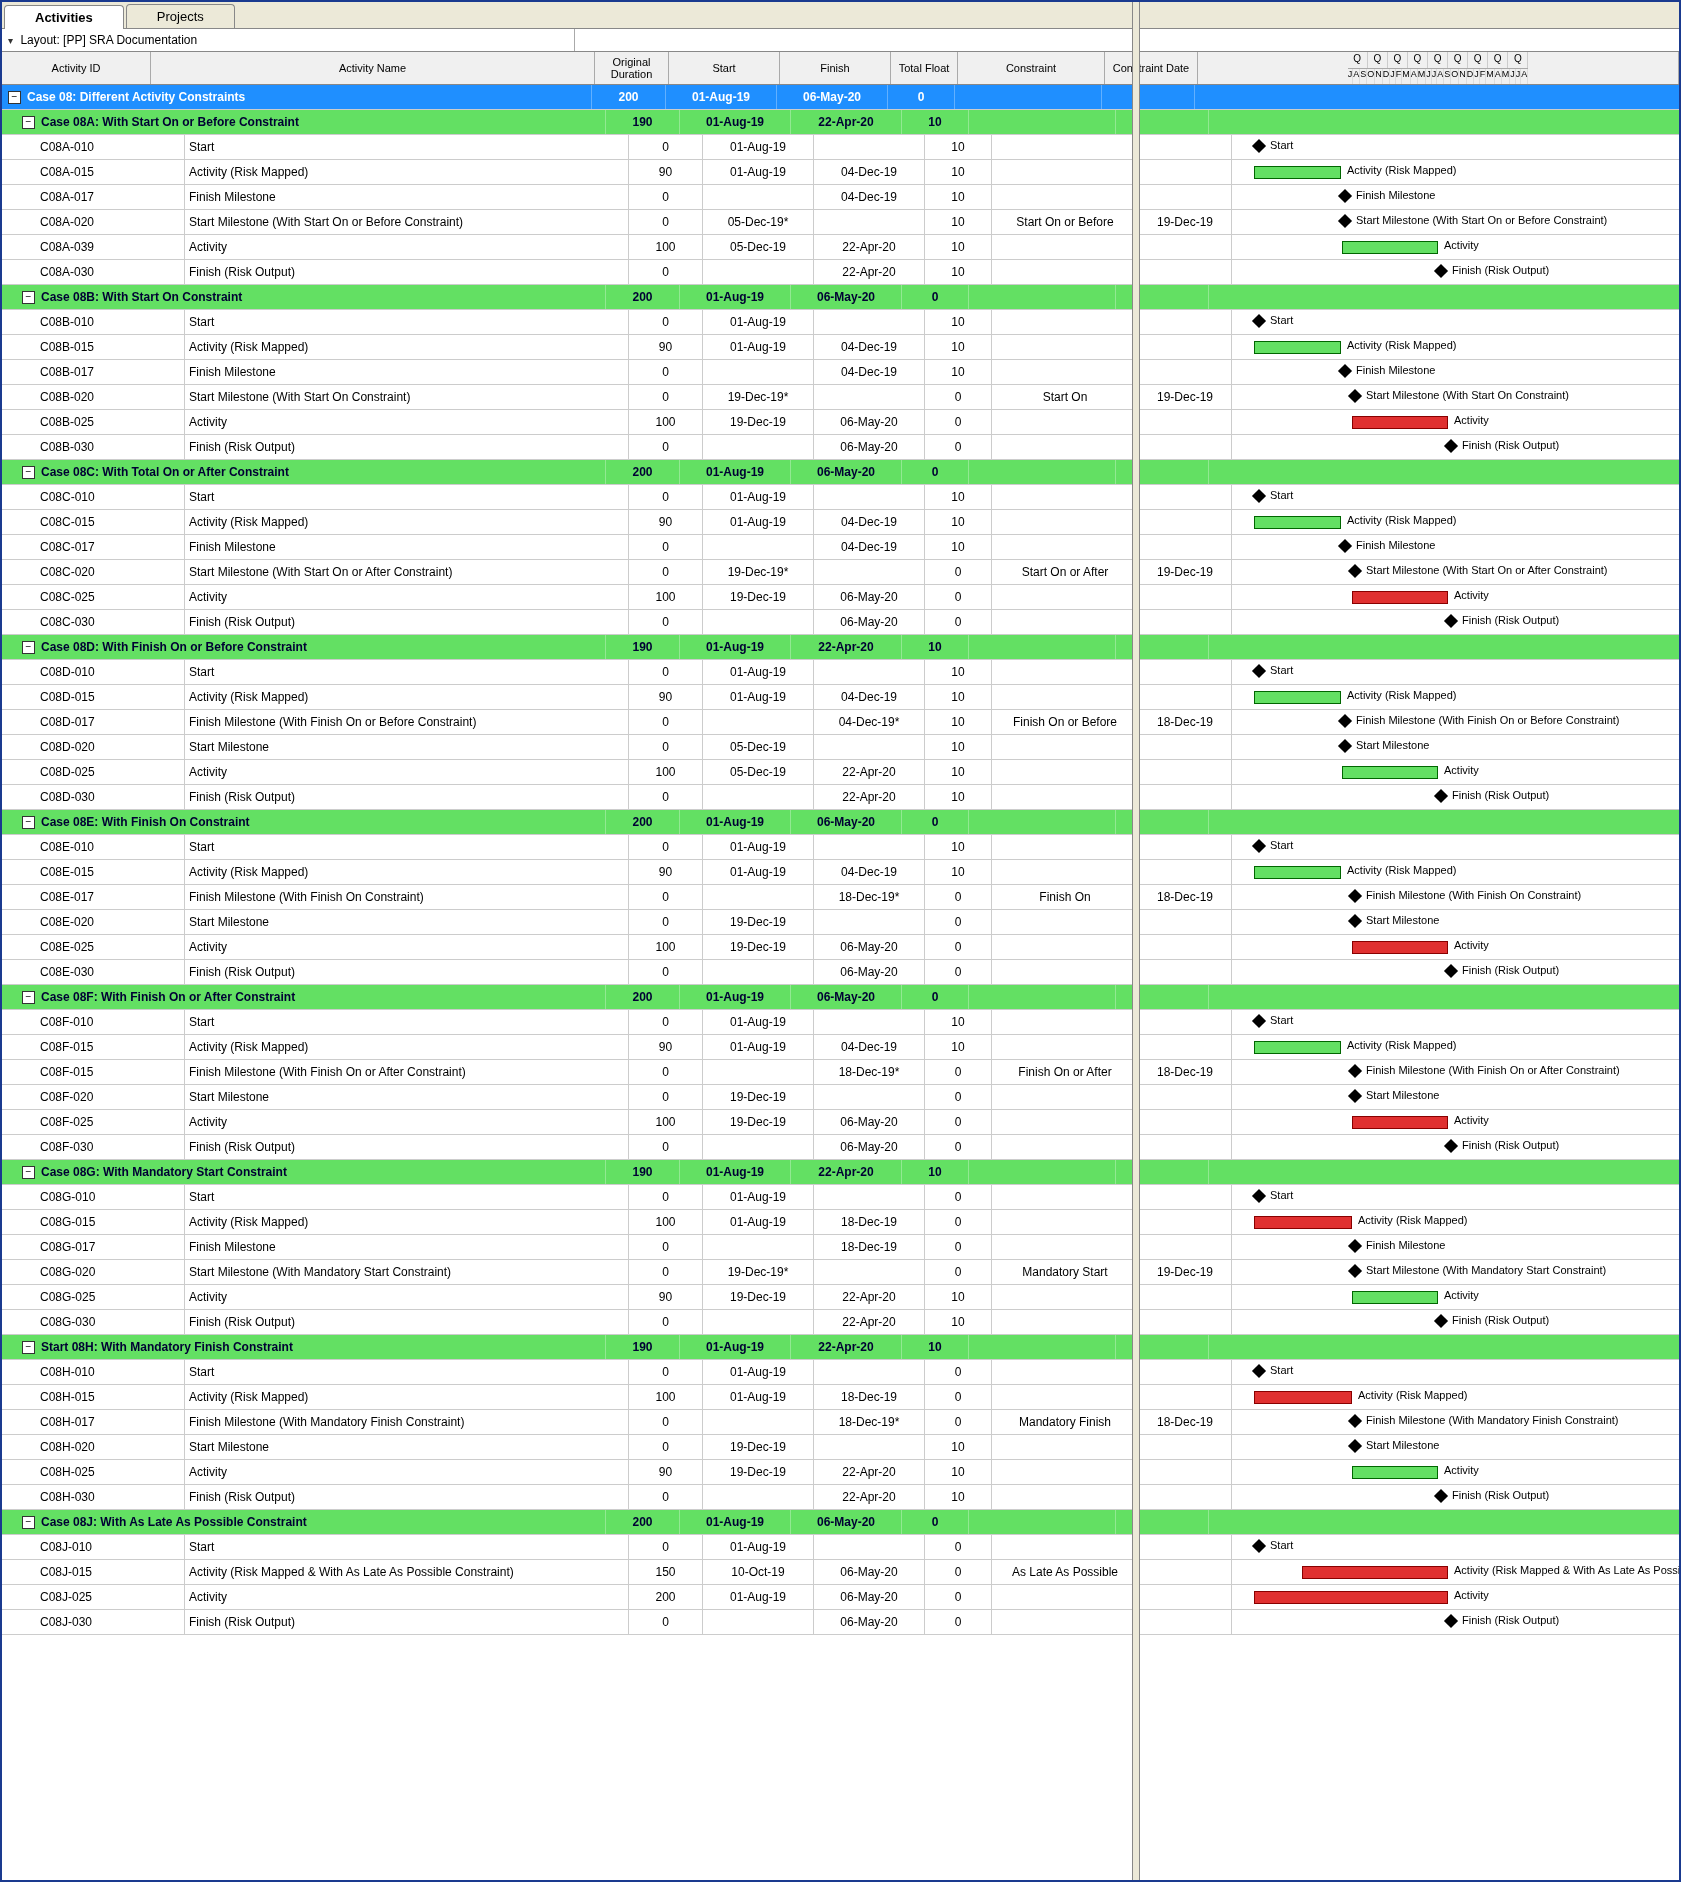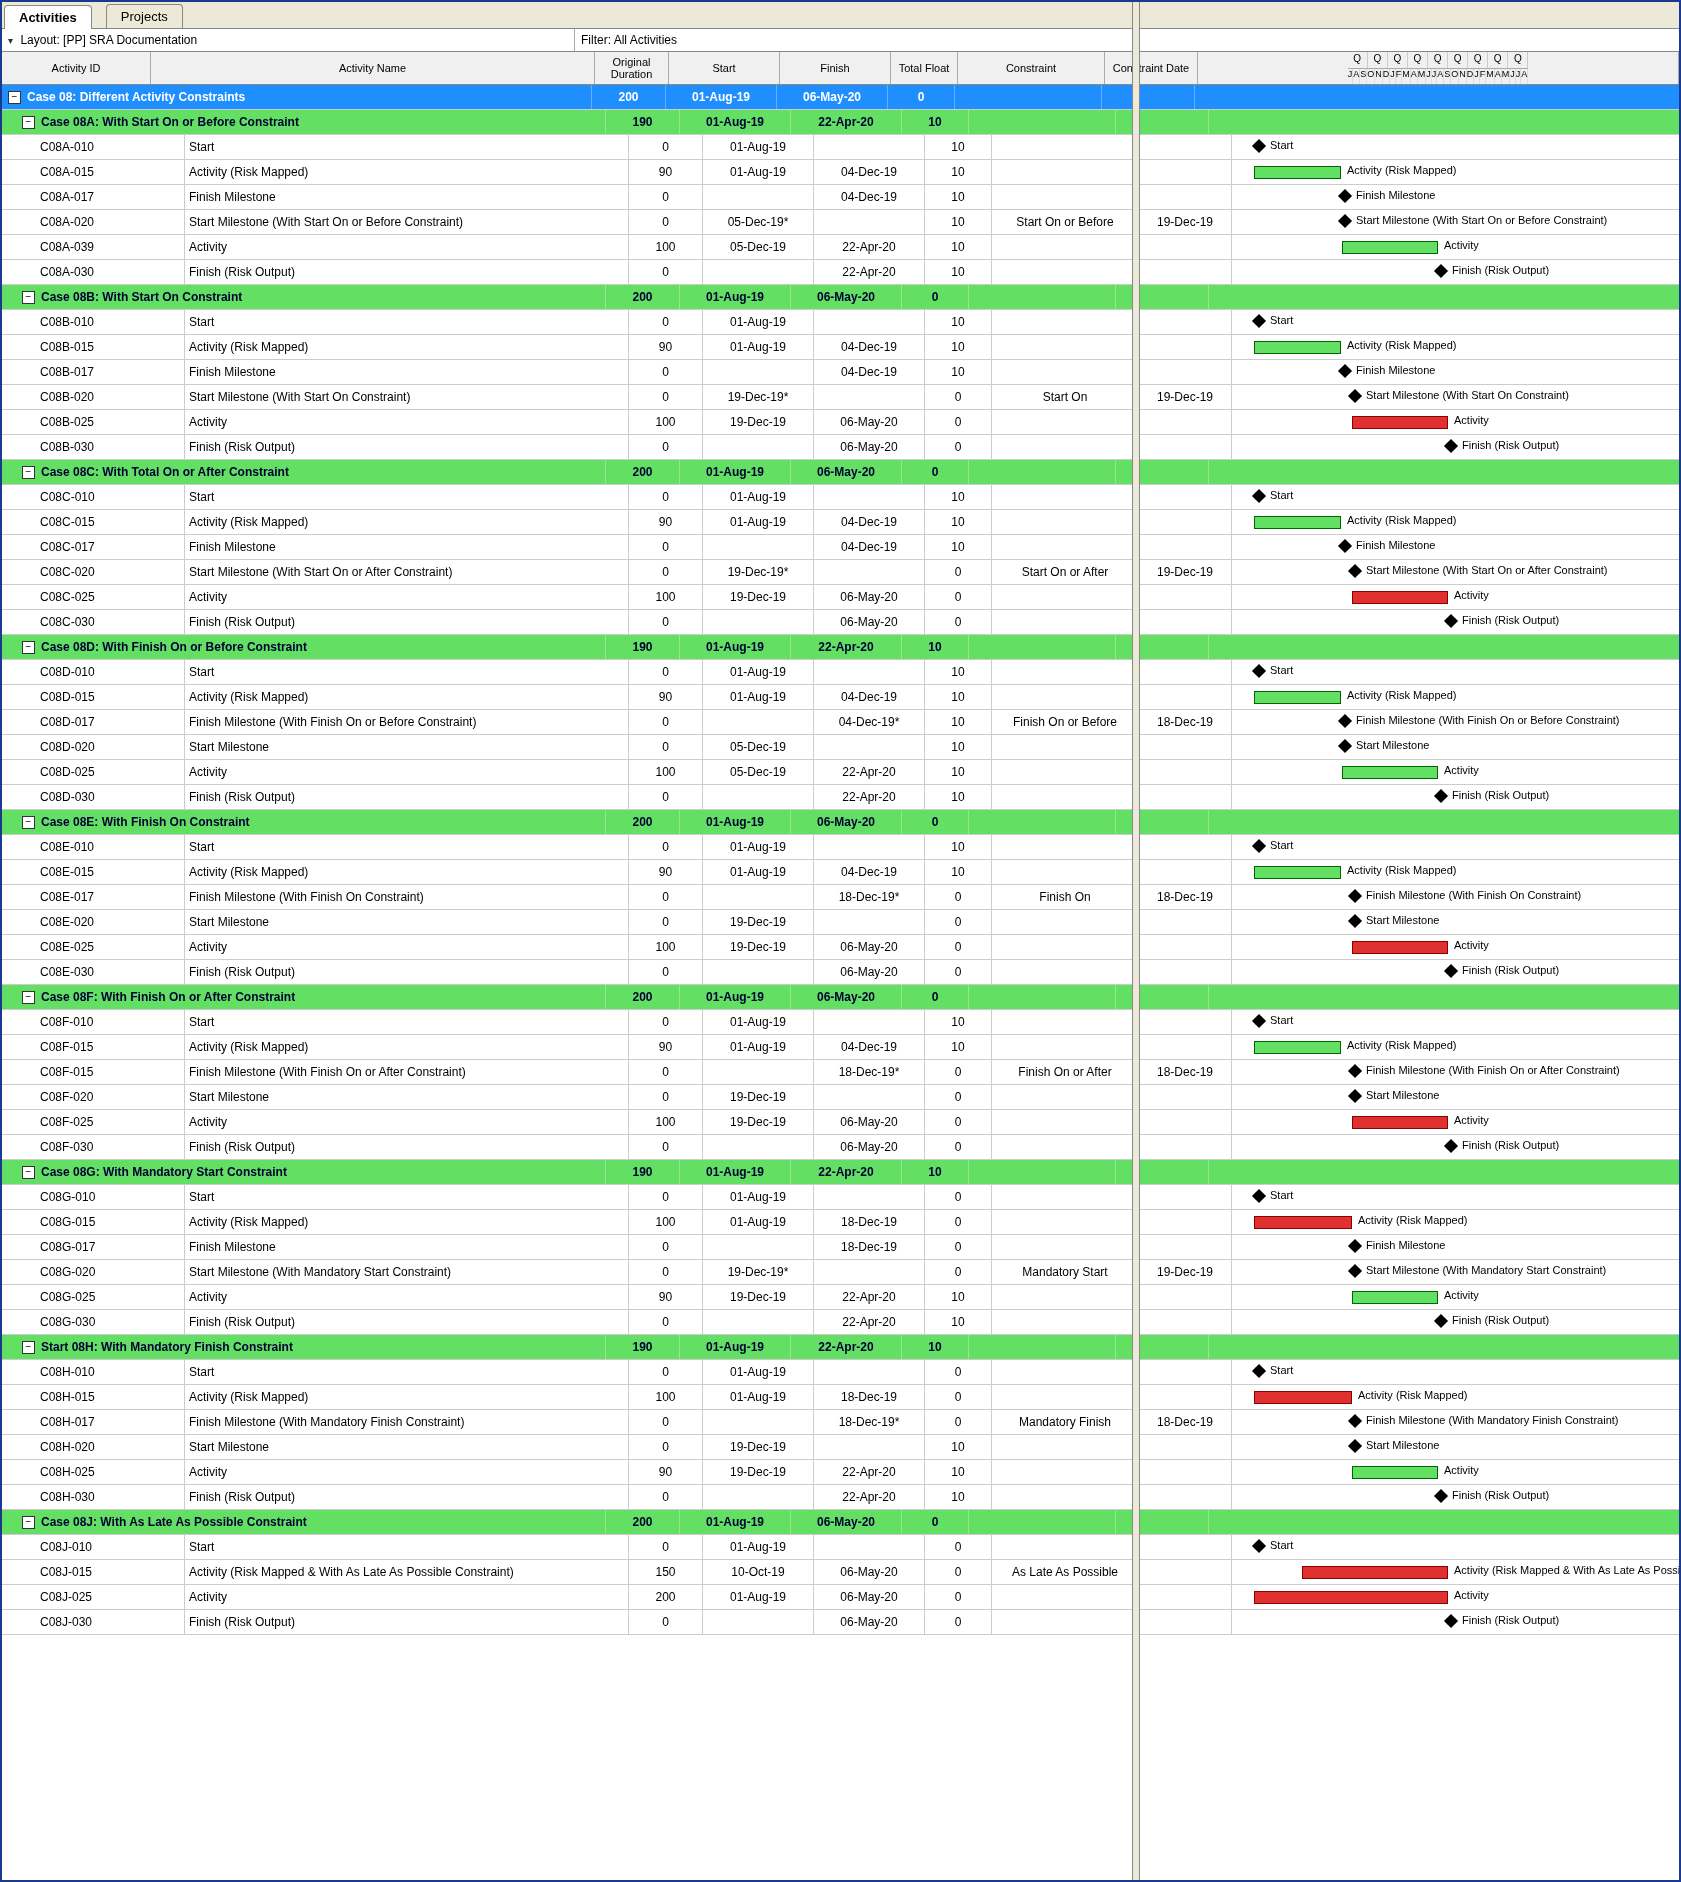--- a/index.html
+++ b/index.html
@@ -1,18 +1,18 @@
 <!DOCTYPE html>
 <html><head>
 <meta charset="utf-8">
 <style>
 html,body{margin:0;padding:0;font-family:Tahoma,Arial,sans-serif;font-size:12px;background:#ece9d8}
 .app{border:2px solid #1a3a8f;background:#fff;width:1677px;height:1878px;overflow:hidden;position:relative}
 .tabs{display:flex;background:#ece9d8;border-bottom:1px solid #888;padding:2px 2px 0 2px}
-.tab{padding:4px 14px;border:1px solid #888;border-bottom:none;background:#ece9d8;margin-right:14px;border-radius:4px 4px 0 0;font-size:13px}
+.tab{padding:4px 30px;border:1px solid #888;border-bottom:none;background:#ece9d8;margin-right:2px;border-radius:4px 4px 0 0;font-size:13px}
 .tab.active{background:#fff;font-weight:bold;position:relative;top:1px}
 .toolbar{display:flex;border-bottom:1px solid #888;font-size:12px}
 .toolbar .layout{flex:0 0 560px;padding:4px 6px;border-right:1px solid #aaa}
 .toolbar .filter{flex:1;padding:4px 6px}
 .layout .arrow{font-size:10px;color:#333;margin-right:4px}
 .hdr{display:flex;border-bottom:1px solid #888;background:#f0f0f0}
 .hdr .col{border-right:1px solid #aaa;padding:4px;font-size:11px;text-align:center;display:flex;align-items:center;justify-content:center}
 .col-id{flex:0 0 140px;text-align:left;justify-content:flex-start;padding-left:6px}
 .col-name{flex:0 0 435px;text-align:left;justify-content:flex-start;padding-left:6px}
 .col-dur{flex:0 0 65px}
@@ -54,24 +54,20 @@
   <div class="tabs" id="tabs">
       <div class="tab active">Activities</div>
       <div class="tab">Projects</div>
     </div>
   <div class="toolbar">
     <div class="layout">
       <span class="arrow">▾</span>
       <span>Layout:</span>
       <span>[PP] SRA Documentation</span>
     </div>
-    <div class="filter">
-      <span>Filter:</span>
-      <span>All Activities</span>
-    </div>
   </div>
   <div class="hdr">
     <div class="col col-id">Activity ID</div>
     <div class="col col-name">Activity Name</div>
     <div class="col col-dur">Original Duration</div>
     <div class="col col-start">Start</div>
     <div class="col col-finish">Finish</div>
     <div class="col col-float">Total Float</div>
     <div class="col col-con">Constraint</div>
     <div class="col col-cdate">Constraint Date</div>

